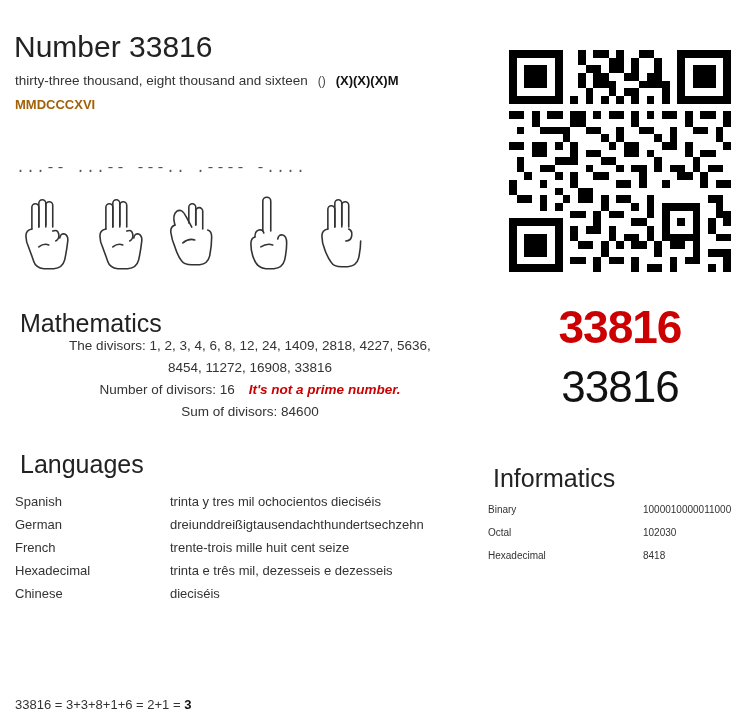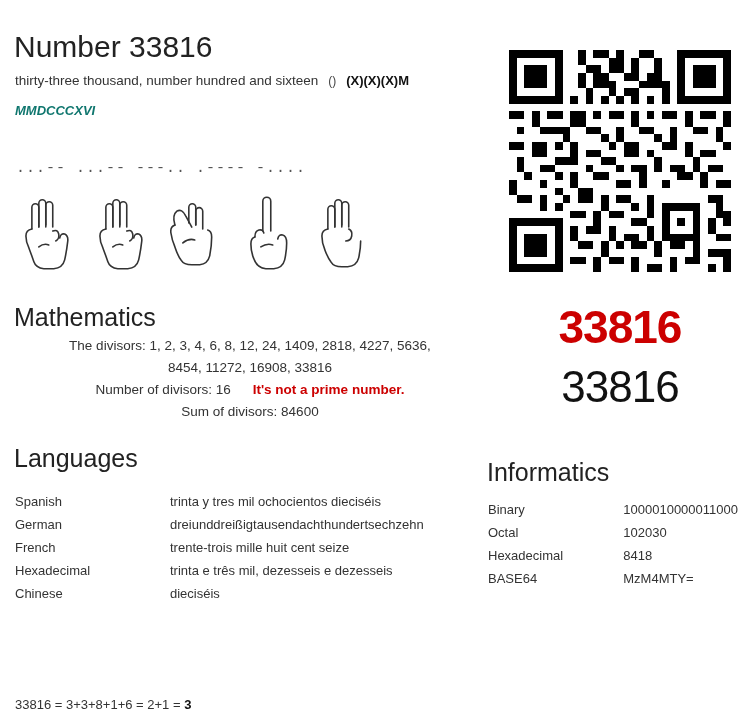--- a/index.html
+++ b/index.html
@@ -47,23 +47,22 @@
     font-weight: bold;
     font-size: 13px;
     padding-left: 10px;
     color: #111;
     margin-top: 37px;
   }
   .wordform .roman {
     display: block;
     font-weight: bold;
     font-size: 13px;
-    color: #0f766e;
-    margin-top: 8px;
-    font-style: italic;
+    color: #a16207;
+    margin-top: 2px;
   }
   
   .morse {
     position: absolute;
     left: 16px;
     top: 160px;
     font-size: 15px;
     letter-spacing: 1px;
     color: #555;
     font-family: "Liberation Mono", monospace;
@@ -106,21 +105,21 @@
     top: 362px;
     width: 222px;
     text-align: center;
     font-size: 44px;
     color: #111111;
     letter-spacing: -1px;
   }
   
   h2.section {
     position: absolute;
-    margin: 0;
+    margin: 6px;
     font-size: 25px;
     font-weight: normal;
     color: #222;
   }
   #math-h { left: 14px; top: 303px; }
   #lang-h { left: 14px; top: 444px; }
   #info-h { left: 487px; top: 458px; }
   #class-h { left: 14px; top: 654px; }
   
   .math-body {
@@ -130,21 +129,22 @@
     width: 470px;
     font-size: 13.5px;
     line-height: 20px;
     color: #333;
     text-align: center;
   }
   .math-body .line { margin-bottom: 2px; }
   .math-body .notprime {
     color: #cc0000;
     font-weight: bold;
-    padding-left: 22px;
+    padding-left: 14px;
+    font-style: italic;
   }
   
   .lang-table {
     position: absolute;
     left: 15px;
     top: 490px;
     width: 460px;
     font-size: 13px;
     color: #333;
     border-collapse: collapse;
@@ -155,21 +155,21 @@
     line-height: 17px;
   }
   .lang-table td.name { width: 155px; color: #333; }
   .lang-table td.val { color: #333; }
   
   .info-table {
     position: absolute;
     left: 488px;
     top: 498px;
     width: 250px;
-    font-size: 13px;
+    font-size: 10px;
     color: #333;
     border-collapse: collapse;
   }
   .info-table td {
     padding: 3px 0;
     line-height: 17px;
     vertical-align: top;
   }
   .info-table td.name { width: 155px; }
   
@@ -183,21 +183,21 @@
   .class-body b { color: #111; }
 </style>
 </head>
 <body>
 
 <div class="page">
 
   <h1 class="title">Number 33816</h1>
 
   <div class="wordform">
-    <span>thirty-three thousand, number hundred and sixteen</span><span class="paren">()</span><span class="roman-alt">(X)(X)(X)M</span>
+    <span>thirty-three thousand, eight thousand and sixteen</span><span class="paren">()</span><span class="roman-alt">(X)(X)(X)M</span>
     <span class="roman">MMDCCCXVI</span>
   </div>
 
   <div class="morse">...-- ...-- ---.. .---- -....</div>
 
   <div class="hands">
 
     <svg class="hand" viewBox="0 0 66 80">
       <g fill="none" stroke="#333" stroke-width="1.6" stroke-linecap="round" stroke-linejoin="round">
         <path d="M20 34 v-22 a3.5 3.5 0 0 1 7 0 v20"></path>
@@ -458,24 +458,20 @@
         <td class="val">1000010000011000</td>
       </tr>
       <tr>
         <td class="name">Octal</td>
         <td class="val">102030</td>
       </tr>
       <tr>
         <td class="name">Hexadecimal</td>
         <td class="val">8418</td>
       </tr>
-      <tr>
-        <td class="name">BASE64</td>
-        <td class="val">MzM4MTY=</td>
-      </tr>
     </tbody>
   </table>
 
   <div class="class-body">
     <span>33816 = 3+3+8+1+6 = 2+1 = </span><b>3</b>
   </div>
 
 </div>
 
 </body></html>

